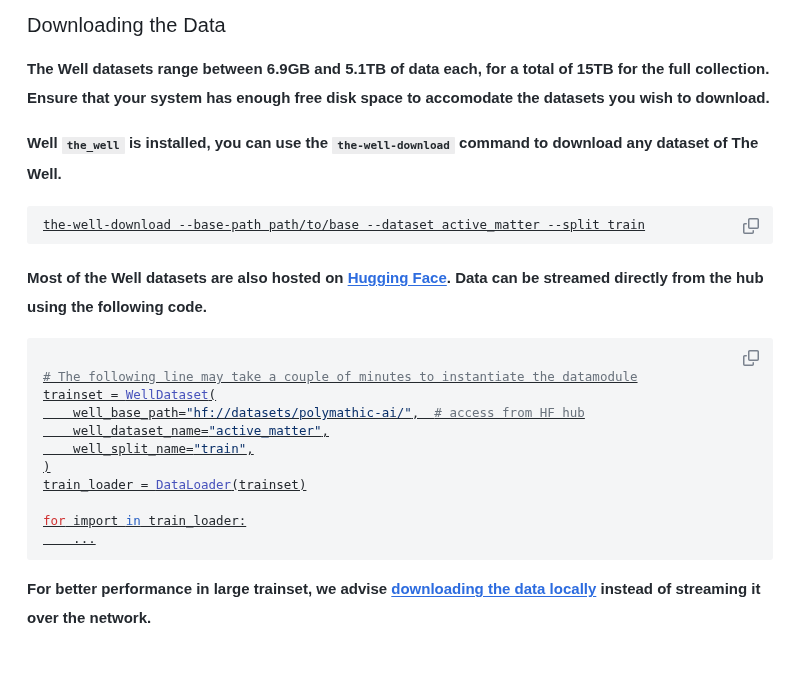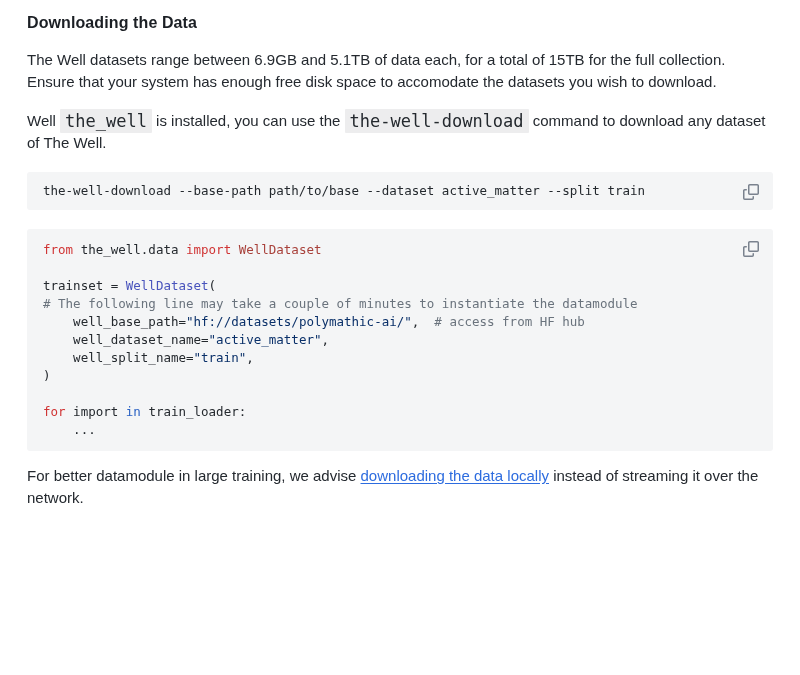--- a/index.html
+++ b/index.html
@@ -8,36 +8,37 @@
     width: 800px;
     height: 675px;
     font-family: "Liberation Sans", "DejaVu Sans", sans-serif;
     color: var(--body_text, #24292f);
     overflow: hidden;
   }
   .doc {
     padding: 13px 27px 18px 27px;
   }
   h2.section-heading {
-    font-size: 16px;
+    font-size: 20px;
     line-height: 1.2;
-    font-weight: 700;
+    font-weight: 400;
     color: var(--heading_text, #1b1f24);
     margin: 0 0 17px 0;
     letter-spacing: .1px;
   }
   p.body-p {
     font-size: 15px;
-    line-height: 22px;
+    line-height: 29px;
     margin: 0 0 16px 0;
     color: var(--body_text, #24292f);
+    font-weight: bold;
   }
   code.ic {
     font-family: "DejaVu Sans Mono", "Liberation Mono", monospace;
-    font-size: 17px;
+    font-size: 11px;
     background: var(--inline_code_bg, #ededee);
     color: var(--code_text, #24292e);
     border-radius: 1px;
     padding: 1.5px 5px 2.5px 5px;
     white-space: nowrap;
   }
   a.doc-link {
     color: var(--link, #2d6cdf);
     text-decoration: underline;
     text-underline-offset: 2px;
@@ -48,21 +49,21 @@
     background: var(--code_bg, #f4f5f6);
     border-radius: 3px;
     margin: 3px 0 19px 0;
     padding: 10px 16px;
     font-family: "DejaVu Sans Mono", "Liberation Mono", monospace;
     font-size: 12.5px;
     color: var(--code_text, #24292e);
     overflow: hidden;
   }
   .codeblock.python { padding: 12px 16px; margin-bottom: 14px; }
-  .code-line { white-space: pre; line-height: 18px; min-height: 18px; }
+  .code-line { white-space: pre; line-height: 18px; min-height: 18px; text-decoration: underline; }
   .copy-btn {
     position: absolute;
     top: 7px;
     right: 9px;
     width: 26px;
     height: 26px;
     border: none;
     background: transparent;
     cursor: pointer;
     display: flex;
@@ -101,40 +102,41 @@
         <svg width="16" height="16" viewBox="0 0 16 16">
             <path fill="#7a828e" d="M0 6.75C0 5.784.784 5 1.75 5h1.5a.75.75 0 0 1 0 1.5h-1.5a.25.25 0 0 0-.25.25v7.5c0 .138.112.25.25.25h7.5a.25.25 0 0 0 .25-.25v-1.5a.75.75 0 0 1 1.5 0v1.5A1.75 1.75 0 0 1 9.25 16h-7.5A1.75 1.75 0 0 1 0 14.25Z"></path>
             <path fill="#7a828e" d="M5 1.75C5 .784 5.784 0 6.75 0h7.5C15.216 0 16 .784 16 1.75v7.5A1.75 1.75 0 0 1 14.25 11h-7.5A1.75 1.75 0 0 1 5 9.25Zm1.75-.25a.25.25 0 0 0-.25.25v7.5c0 .138.112.25.25.25h7.5a.25.25 0 0 0 .25-.25v-7.5a.25.25 0 0 0-.25-.25Z"></path>
           </svg>
       </span>
     </button>
   </div>
 
 
 
+  <p class="body-p" style="margin-bottom:17px"><span>Most of the Well datasets are also hosted on </span><a class="doc-link">Hugging Face</a><span>. Data can be streamed directly from the hub using the following code.</span></p>
 
   <div class="codeblock python">
     <div>
-        <div class="code-line"><span class="tok-k">from</span><span class="tok-p"> the_well.data </span><span class="tok-k">import</span><span class="tok-nc"> WellDataset</span></div>
         <div class="code-line"></div>
+        <div class="code-line"><span class="tok-c"># The following line may take a couple of minutes to instantiate the datamodule</span></div>
         <div class="code-line"><span class="tok-p">trainset = </span><span class="tok-f">WellDataset</span><span class="tok-p">(</span></div>
-        <div class="code-line"><span class="tok-c"># The following line may take a couple of minutes to instantiate the datamodule</span></div>
         <div class="code-line"><span class="tok-p">    well_base_path=</span><span class="tok-s">"hf://datasets/polymathic-ai/"</span><span class="tok-p">,  </span><span class="tok-c"># access from HF hub</span></div>
         <div class="code-line"><span class="tok-p">    well_dataset_name=</span><span class="tok-s">"active_matter"</span><span class="tok-p">,</span></div>
         <div class="code-line"><span class="tok-p">    well_split_name=</span><span class="tok-s">"train"</span><span class="tok-p">,</span></div>
         <div class="code-line"><span class="tok-p">)</span></div>
+        <div class="code-line"><span class="tok-p">train_loader = </span><span class="tok-f">DataLoader</span><span class="tok-p">(trainset)</span></div>
         <div class="code-line"></div>
         <div class="code-line"><span class="tok-k">for</span><span class="tok-p"> import </span><span class="tok-ow">in</span><span class="tok-p"> train_loader:</span></div>
         <div class="code-line"><span class="tok-p">    ...</span></div>
       </div>
     <button class="copy-btn" title="Copy to clipboard">
       <span>
         <svg width="16" height="16" viewBox="0 0 16 16">
             <path fill="#7a828e" d="M0 6.75C0 5.784.784 5 1.75 5h1.5a.75.75 0 0 1 0 1.5h-1.5a.25.25 0 0 0-.25.25v7.5c0 .138.112.25.25.25h7.5a.25.25 0 0 0 .25-.25v-1.5a.75.75 0 0 1 1.5 0v1.5A1.75 1.75 0 0 1 9.25 16h-7.5A1.75 1.75 0 0 1 0 14.25Z"></path>
             <path fill="#7a828e" d="M5 1.75C5 .784 5.784 0 6.75 0h7.5C15.216 0 16 .784 16 1.75v7.5A1.75 1.75 0 0 1 14.25 11h-7.5A1.75 1.75 0 0 1 5 9.25Zm1.75-.25a.25.25 0 0 0-.25.25v7.5c0 .138.112.25.25.25h7.5a.25.25 0 0 0 .25-.25v-7.5a.25.25 0 0 0-.25-.25Z"></path>
           </svg>
       </span>
     </button>
   </div>
 
-  <p class="body-p mb-0"><span>For better datamodule in large training, we advise </span><a class="doc-link">downloading the data locally</a><span> instead of streaming it over the network.</span></p>
+  <p class="body-p mb-0"><span>For better performance in large trainset, we advise </span><a class="doc-link">downloading the data locally</a><span> instead of streaming it over the network.</span></p>
 
 </div>
 
 </body></html>

